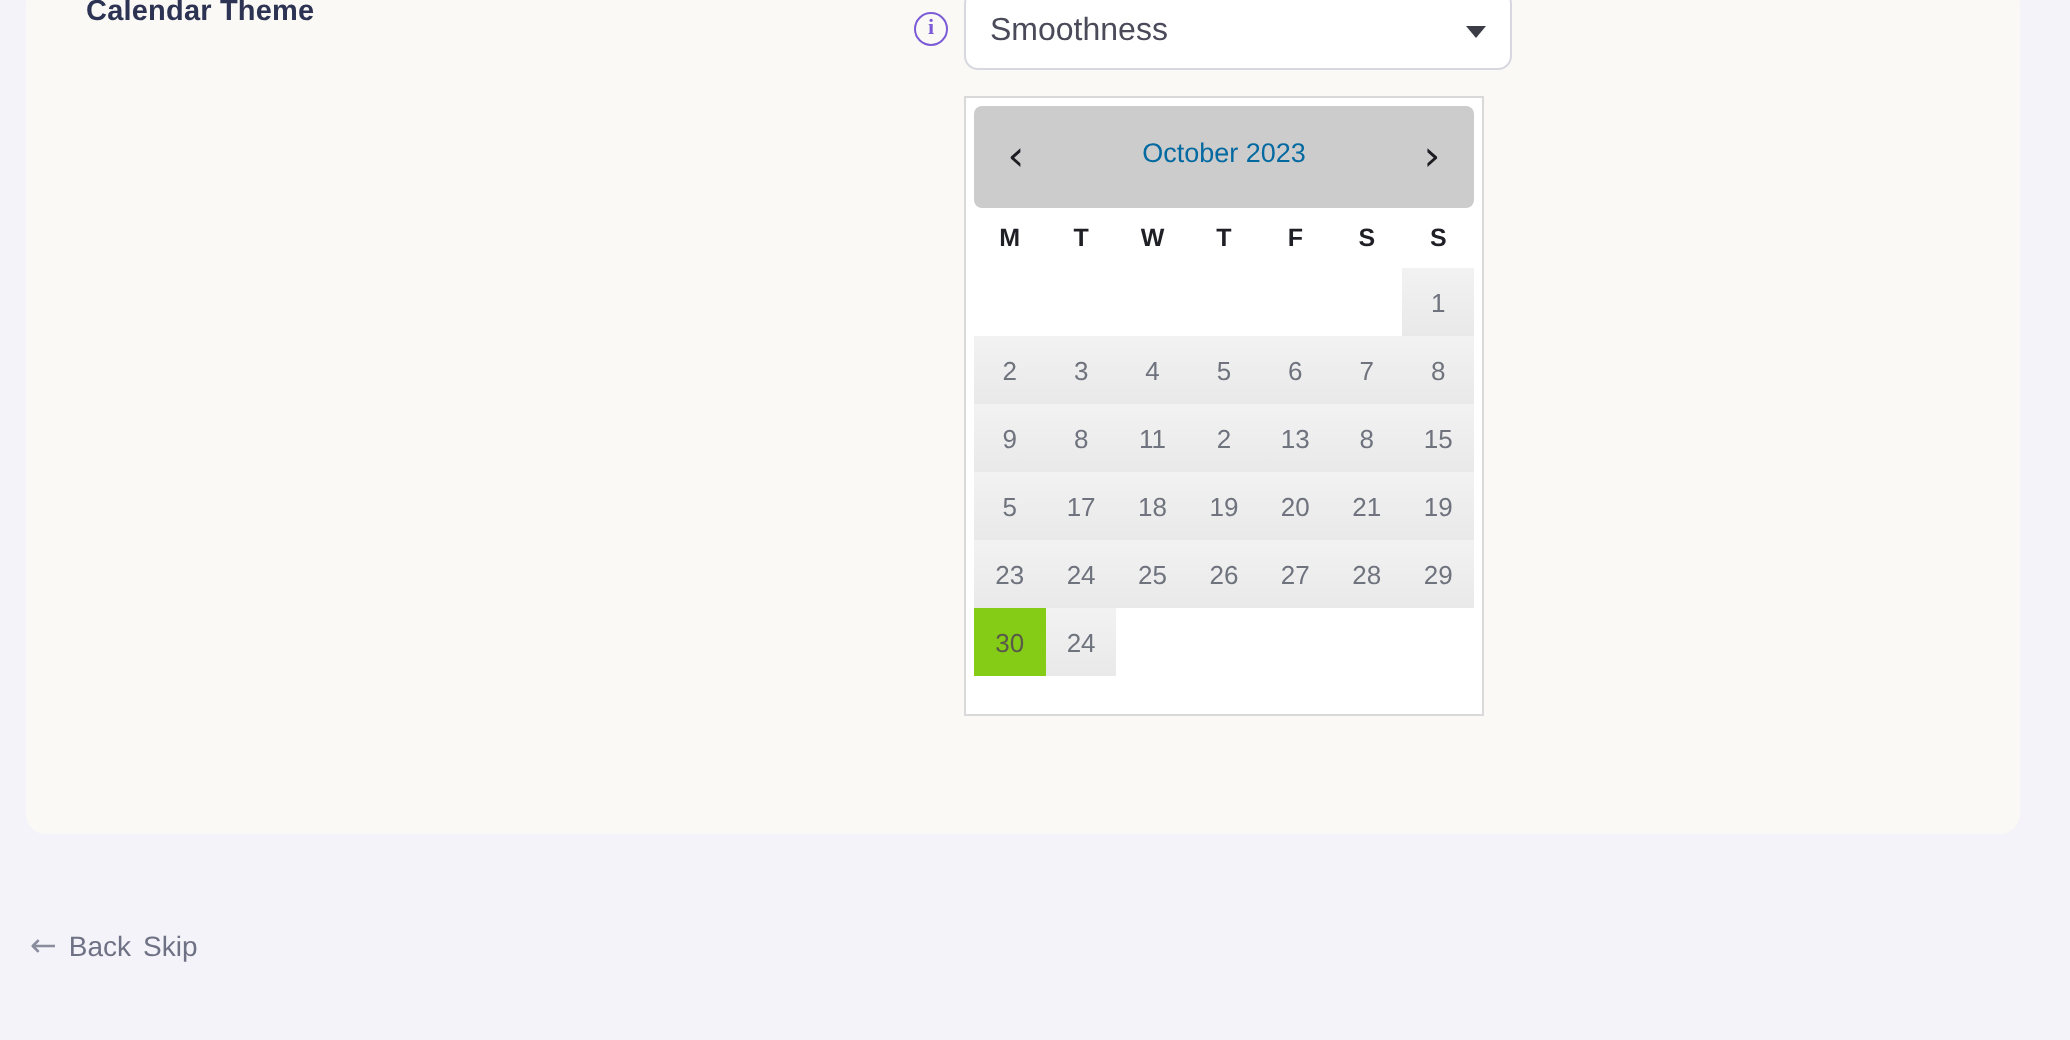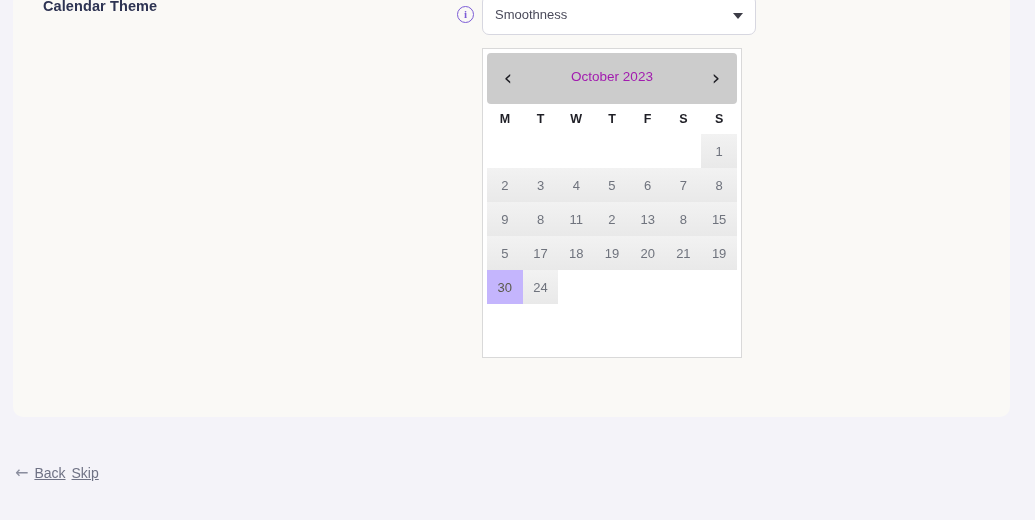--- a/index.html
+++ b/index.html
@@ -72,21 +72,21 @@
     height: 40px;
     background: #ffffff;
     border: 1px solid #d7d7e0;
     border-radius: 7px;
     box-sizing: border-box;
   }
   #theme-select-value {
     position: absolute;
     left: 12px;
     top: 11px;
-    font-size: 13px;
+    font-size: 16px;
     color: #4a4a5a;
   }
   #theme-select-arrow {
     position: absolute;
     right: 12px;
     top: 17px;
     width: 0;
     height: 0;
     border-left: 5.5px solid transparent;
     border-right: 5.5px solid transparent;
@@ -112,21 +112,21 @@
     background: #cccccc;
     border-radius: 4px;
   }
   #calendar-title {
     position: absolute;
     left: 0;
     right: 0;
     top: 16px;
     text-align: center;
     font-size: 13.5px;
-    color: #a21caf;
+    color: #0369a1;
   }
   .cal-nav {
     position: absolute;
     top: 9px;
     width: 26px;
     height: 32px;
     color: #1c1c22;
     font-size: 21px;
     line-height: 32px;
     text-align: center;
@@ -153,21 +153,21 @@
     padding: 0;
     text-align: center;
     vertical-align: middle;
     font-size: 13px;
     color: #6f737d;
   }
   #calendar-table td.filled {
     background: linear-gradient(to bottom, #f2f2f2 0%, #e9e9e9 100%);
   }
   #calendar-table td.today {
-    background: #c4b5fd;
+    background: #84cc16;
     color: #5a5a4a;
   }
   #calendar-table td.empty {
     background: #ffffff;
   }
 
   
   #footer-bar {
     position: absolute;
     left: 0;
@@ -187,21 +187,20 @@
     color: #6f7285;
   }
   #back-arrow-icon {
     font-size: 16px;
     color: #8a8d9e;
     line-height: 1;
     font-family: "DejaVu Sans", sans-serif;
   }
   .footer-link {
     color: #6f7285;
-    text-decoration: underline;
     cursor: pointer;
   }
 </style>
 </head>
 <body>
 
 <div id="settings-card">
 
   <div id="field-row">
 
@@ -266,20 +265,29 @@
           <tr>
             <td class="filled">5</td>
             <td class="filled">17</td>
             <td class="filled">18</td>
             <td class="filled">19</td>
             <td class="filled">20</td>
             <td class="filled">21</td>
             <td class="filled">19</td>
           </tr>
           <tr>
+            <td class="filled">23</td>
+            <td class="filled">24</td>
+            <td class="filled">25</td>
+            <td class="filled">26</td>
+            <td class="filled">27</td>
+            <td class="filled">28</td>
+            <td class="filled">29</td>
+          </tr>
+          <tr>
             <td class="today">30</td>
             <td class="filled">24</td>
             <td class="empty"></td>
             <td class="empty"></td>
             <td class="empty"></td>
             <td class="empty"></td>
             <td class="empty"></td>
           </tr>
         </tbody>
     </table>

